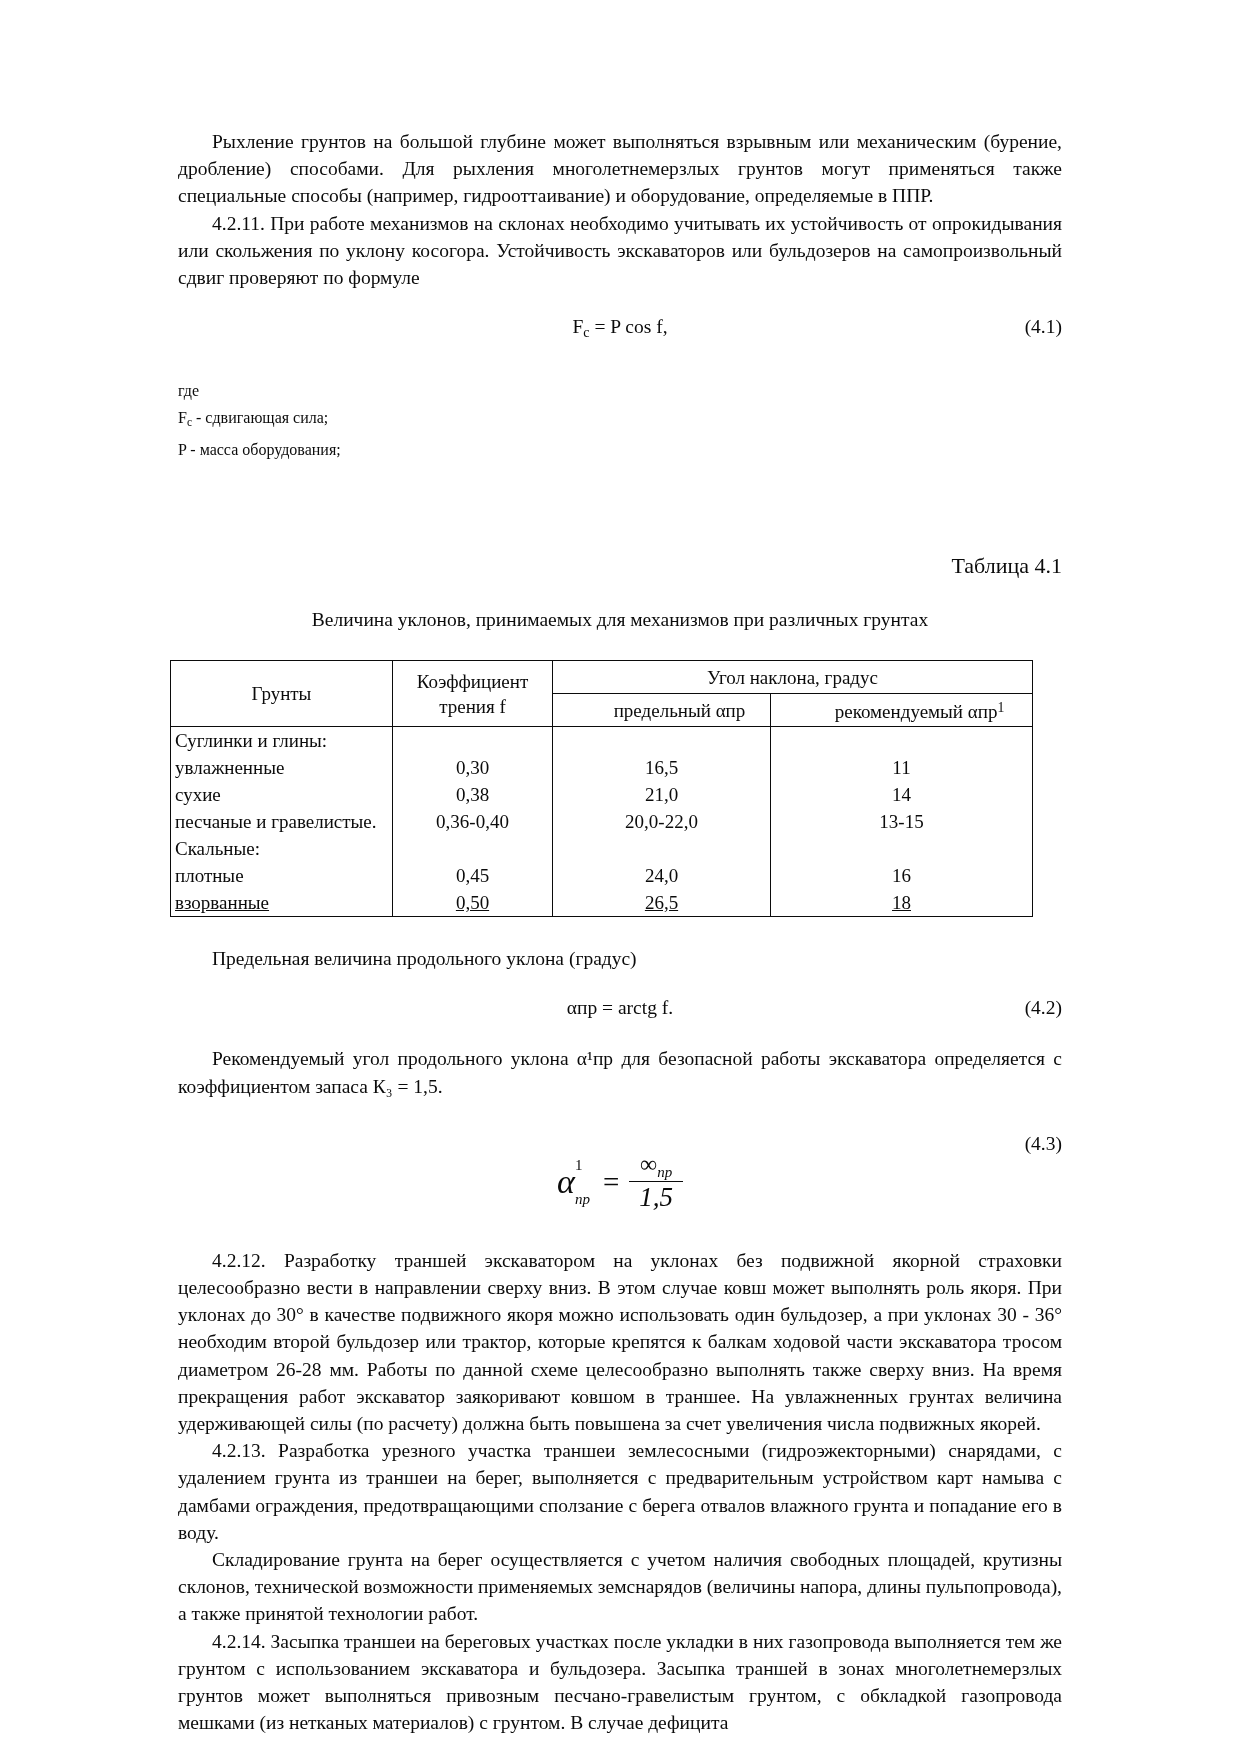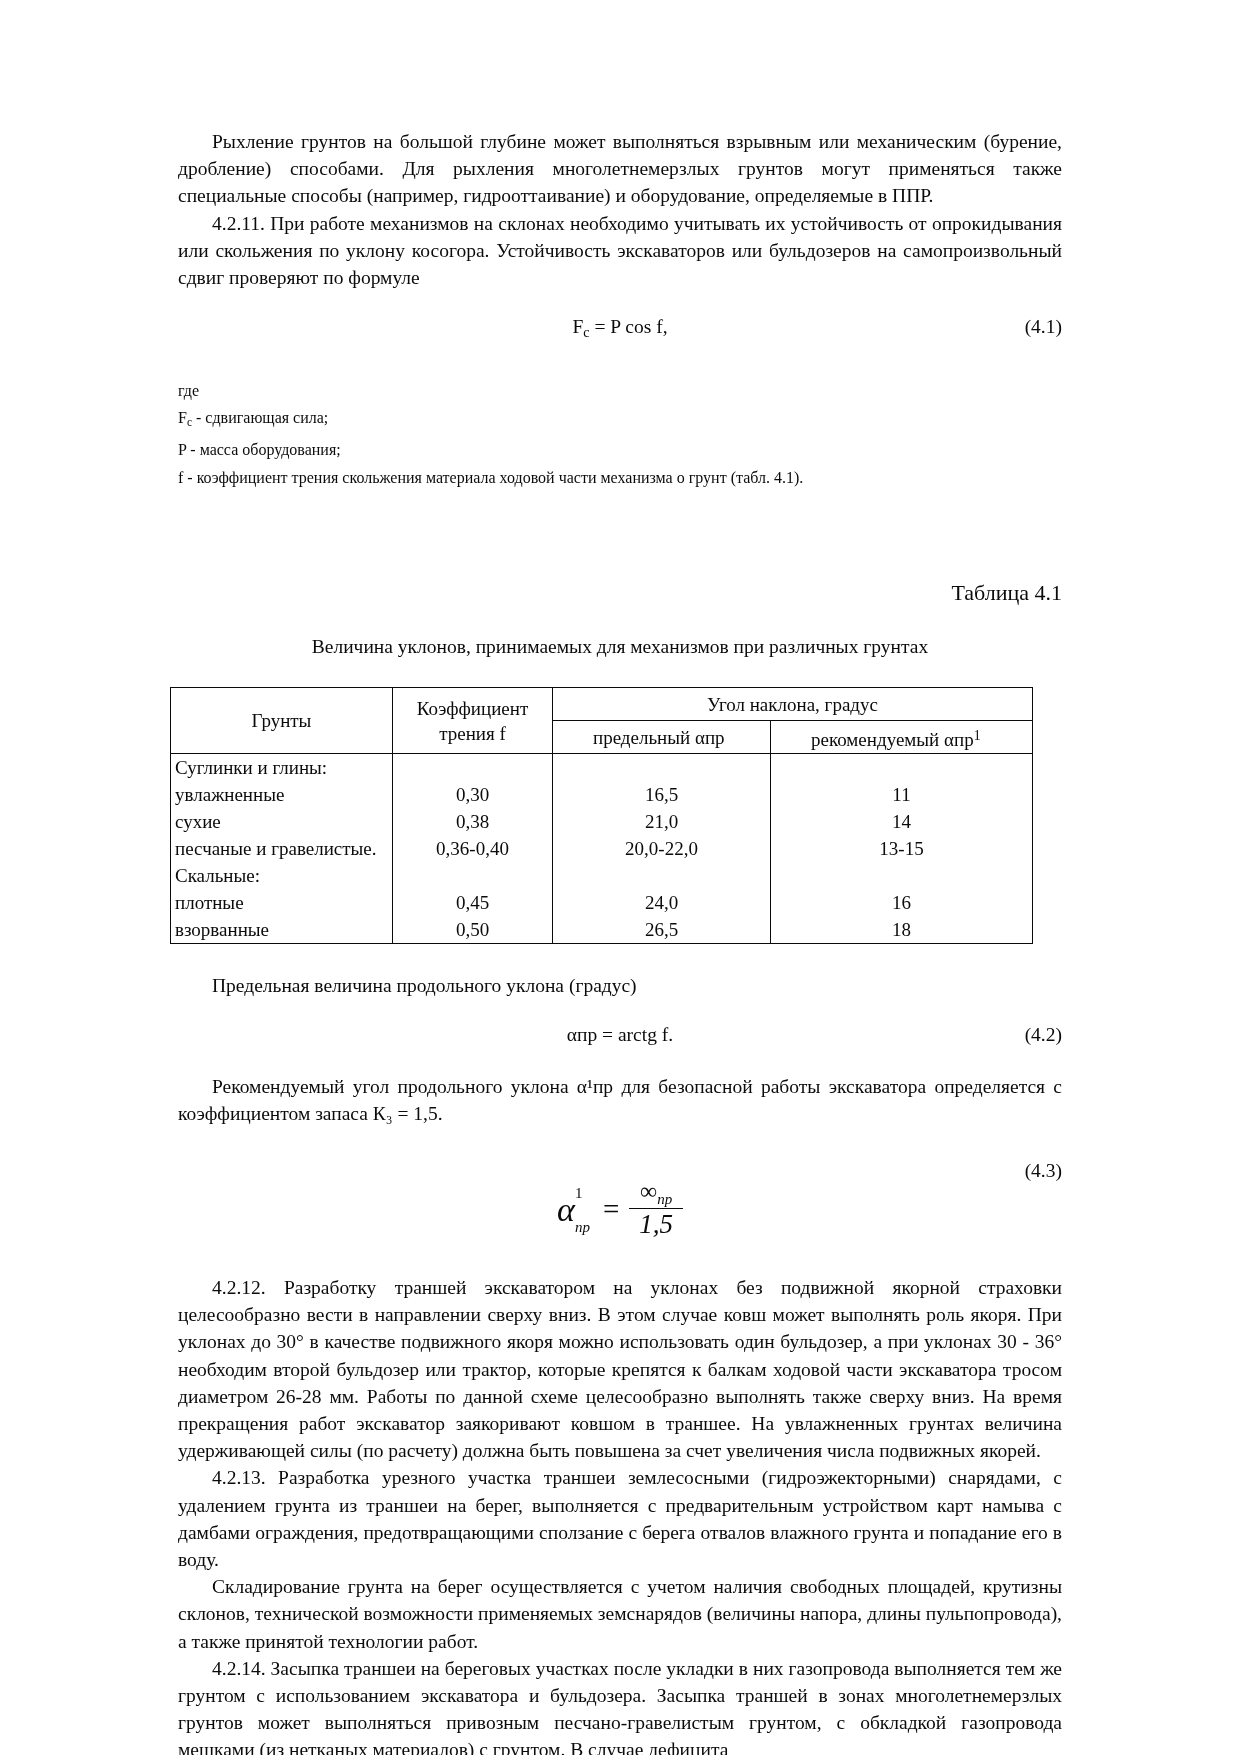--- a/index.html
+++ b/index.html
@@ -84,26 +84,26 @@
     line-height: 25px;
     table-layout: fixed;
   }
   table.grounds td, table.grounds th {
     border: 1.6px solid #0b0b0b;
     padding: 1px 4px;
     font-weight: normal;
     vertical-align: middle;
   }
   table.grounds th.h-main { text-align: center; }
-  table.grounds th.h-sub { text-align: left; padding-left: 40px; }
+  table.grounds th.h-sub { text-align: center; padding-left: 40px; }
   table.grounds td.c-name { text-align: left; }
   table.grounds td.c-num { text-align: center; }
   table.grounds tr.body-row td { border-top: none; border-bottom: none; }
   table.grounds tr.body-row.first td { border-top: 1.6px solid #0b0b0b; }
-  table.grounds tr.body-row.last td { border-bottom: 1.6px solid #0b0b0b; }
+  table.grounds tr.body-row.last td { border-bottom: 1.6px solid #0b0b0b; text-decoration: underline; }
   .col-a { width: 222px; }
   .col-b { width: 160px; }
   .col-c { width: 218px; }
   .col-d { width: 262px; }
   .row-h1 td, .row-h1 th { height: 30px; }
 
   
   .frac-wrap {
     width: 884px;
     text-align: center;
@@ -178,21 +178,20 @@
     <div class="eq-row">
       <span class="eq-body"><span>F</span><sub class="sm">c</sub><span> = P cos  f,</span></span>
       <span class="eq-num">(4.1)</span>
     </div>
 
     <div style="height:31px"></div>
     <div class="defs">
       <div>где</div>
       <div><span>F</span><sub class="sm">c</sub><span> - сдвигающая сила;</span></div>
       <div><span>P</span><span> - масса оборудования;</span></div>
-      <div><span>f</span><span> - коэффициент трения скольжения материала ходовой части механизма о грунт (табл. 4.1).</span></div>
     </div>
 
     <div style="height:88px"></div>
     <div class="tbl-number">Таблица 4.1</div>
     <div style="height:27px"></div>
     <div class="tbl-title">Величина уклонов, принимаемых для механизмов при различных грунтах</div>
 
     <div style="height:27px"></div>
     <table class="grounds">
       <colgroup>

